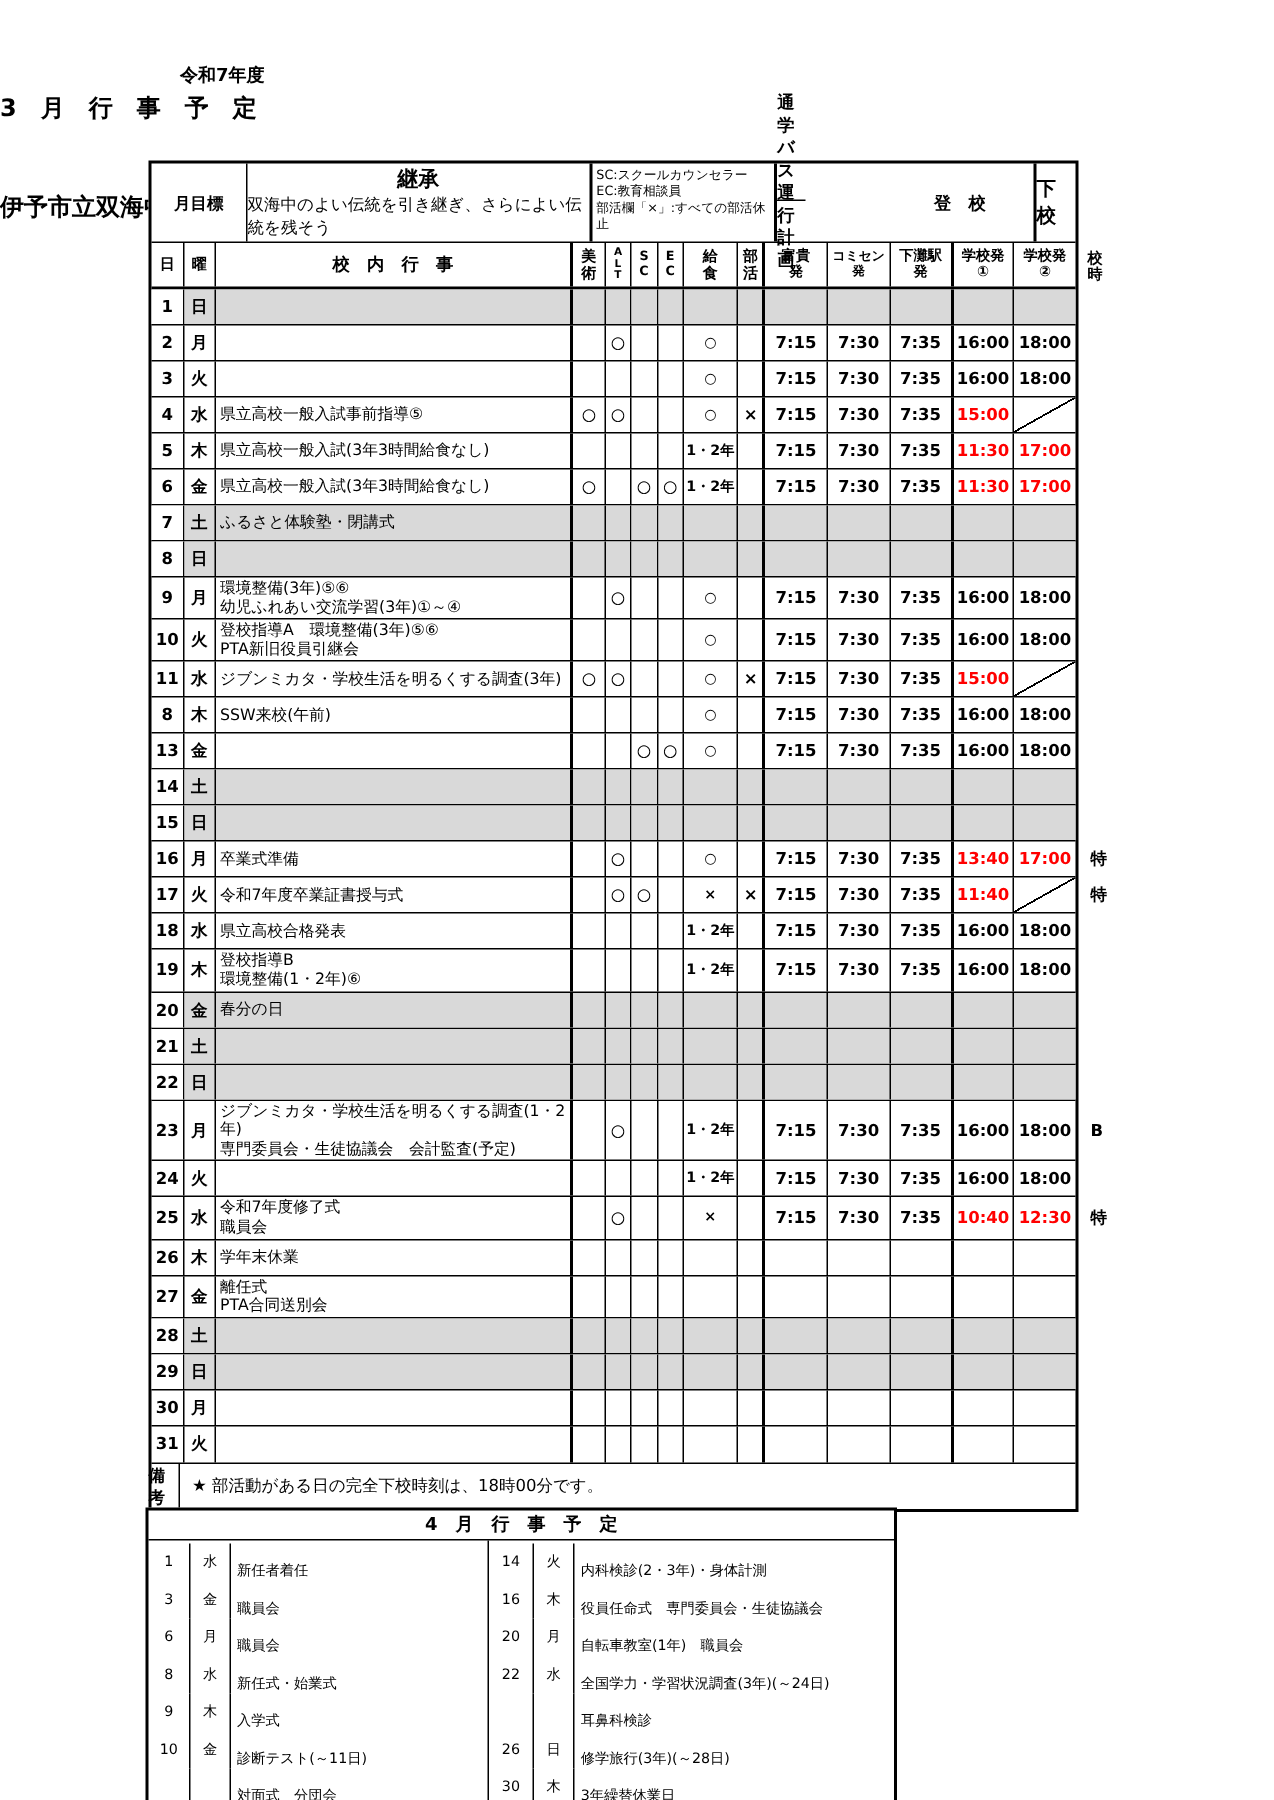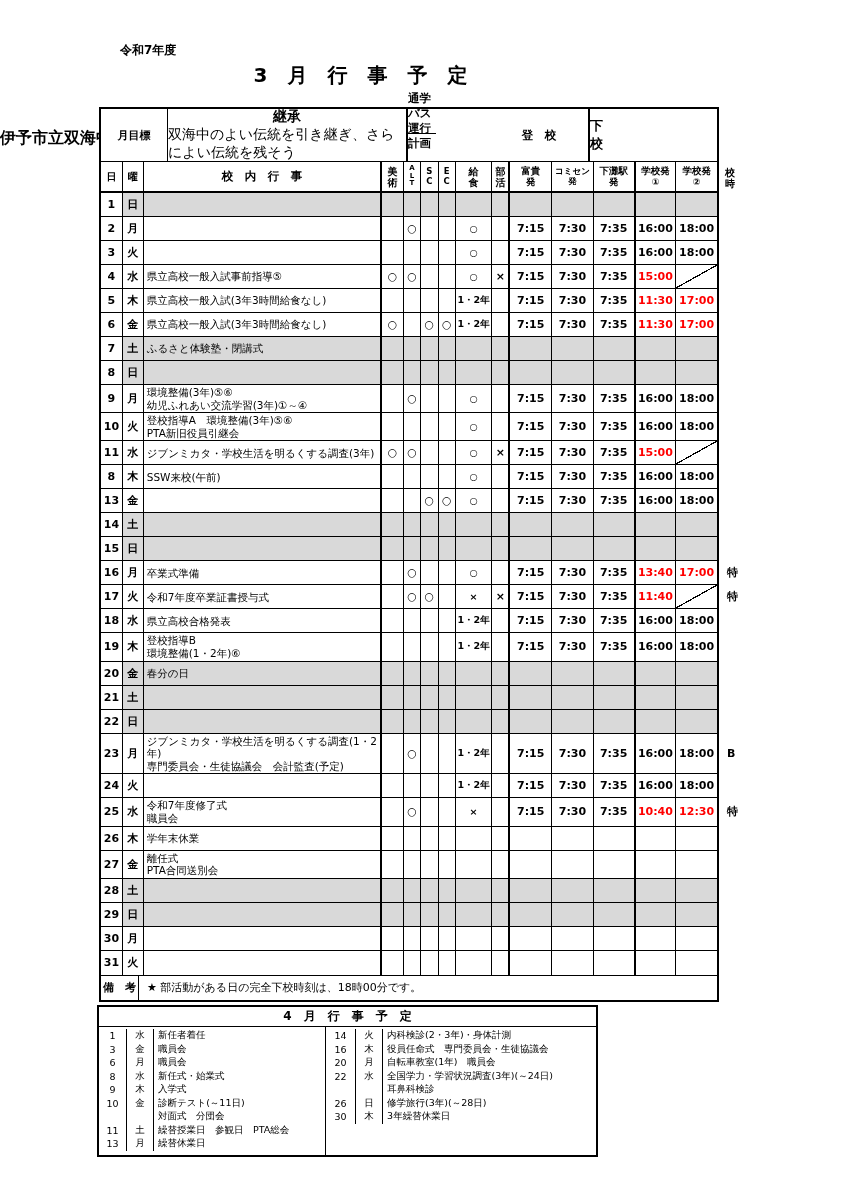--- a/index.html
+++ b/index.html
@@ -3,31 +3,31 @@
 <meta charset="utf-8">
 <style>
   * { margin:0; padding:0; box-sizing:border-box; }
   html,body { background:#888; }
   .page {
     position:relative; width:849px; height:1200px; background:#ffffff;
     font-family:"DejaVu Sans","Liberation Sans",sans-serif; color:#000;
     overflow:hidden; margin:0 auto;
   }
   .fiscal-year { position:absolute; left:120px; top:42px; font-size:12px; font-weight:bold; }
-  .doc-title { position:absolute; left:0; top:62px; width:721px; text-align:center; font-size:20px; font-weight:bold; }
+  .doc-title { position:absolute; left:0; top:62px; width:721px; font-size:16px; font-weight:bold; }
   .school-name { position:absolute; left:0; top:88px; width:730px; font-size:16px; font-weight:bold;margin-top:40px; }
 
   
   .main-table { position:absolute; left:99px; top:107px; width:620px; border:2px solid #000; background:#fff; }
 
   .hrow1 { display:flex; height:53px; border-bottom:1px solid #000; }
   .hrow1 .goal-label { width:67px; border-right:1px solid #000; display:flex; align-items:center; justify-content:center; font-size:11px; font-weight:bold; }
   .hrow1 .goal-cell { width:240px; border-right:2px solid #000; display:flex; flex-direction:column; align-items:center; justify-content:center; }
   .goal-title { font-size:14px; font-weight:bold; }
-  .goal-subtitle { font-size:14px; }
+  .goal-subtitle { font-size:11px; }
   .hrow1 .notes-cell { width:129px; border-right:2px solid #000; font-size:8.5px; line-height:1.3; padding:3px 2px 0 3px; white-space:pre-line; }
   .hrow1 .bus-cell { width:208px; display:flex; flex-direction:row;gap:28px; }
   .bus-title { height:25px; border-bottom:1px solid #000; display:flex; align-items:center; justify-content:center; font-size:11.5px; font-weight:bold; }
   .bus-split { flex:1; display:flex; }
   .bus-to { width:126px; border-right:2px solid #000; display:flex; align-items:center; justify-content:center; font-size:11.5px; font-weight:bold;padding-left:26px; }
   .bus-from { flex:1; display:flex; align-items:center; justify-content:center; font-size:13px; font-weight:bold; }
 
   .hrow2 { display:flex; height:31px; border-bottom:2px solid #000; position:relative; }
   .hrow2 .hc { border-right:1px solid #000; display:flex; align-items:center; justify-content:center; font-weight:bold; text-align:center; white-space:pre-line; line-height:1.1; font-size:10px; }
   .trow { display:flex; position:relative; min-height:24px; border-bottom:1px solid #000; }
@@ -53,52 +53,55 @@
   .cell-ev { justify-content:flex-start; text-align:left; font-size:10.5px; line-height:1.2; padding:1px 2px 1px 3px; white-space:pre-line; }
   .cell-mark { font-size:11px; font-weight:bold; }
   .cell-lunch { font-size:9.5px; font-weight:bold; }
   .cell-time { font-size:11px; font-weight:bold; }
   .red { color:#ff0000; }
   .diag { background-image:linear-gradient(to bottom right, transparent 48.5%, #000 48.5%, #000 51.5%, transparent 51.5%); }
   .trow.gray .c { background:#d9d9d9; }
   .trow.gray .w-day { background:#fff; }
 
   .remarks-row { display:flex; min-height:25px; border-top:1px solid #000; }
-  .remarks-label { width:38px; border-right:1px solid #000; display:flex; align-items:center; justify-content:center; font-size:11px; font-weight:bold; }
+  .remarks-label { width:19px; border-right:1px solid #000; display:flex; align-items:center; justify-content:center; font-size:11px; font-weight:bold; }
   .remarks-text { flex:1; display:flex; align-items:center; padding-left:8px; font-size:11px; }
 
   
   .april-table { position:absolute; left:97px; top:1005px; width:501px; border:2px solid #000; background:#fff; }
   .april-title { height:20px; border-bottom:1px solid #000; display:flex; align-items:center; justify-content:center; font-size:12px; font-weight:bold; }
   .april-body { display:flex; min-height:119px; }
   .april-half { display:flex; flex-direction:column; padding:2px 0 4px 0; }
   .april-half.left { width:228px; border-right:1px solid #000; }
   .april-half.right { width:271px; }
   .arow { display:flex; min-height:13.5px; align-items:center; }
   .a-num { width:28px; text-align:center; font-size:9.5px; border-right:1px solid #000; align-self:stretch; display:flex; align-items:center; justify-content:center; }
   .april-half.right .a-num { width:30px; }
   .a-wd { width:27px; text-align:center; font-size:9.5px; border-right:1px solid #000; align-self:stretch; display:flex; align-items:center; justify-content:center; }
-  .a-ev { flex:1; font-size:9.5px; padding-left:4px; white-space:nowrap; }
+  .a-ev { flex:1; font-size:9.5px; padding-left:4px; white-space:nowrap;margin-top:12px; }
 </style>
 </head>
 <body>
 
 <div class="page">
   <div class="fiscal-year">令和7年度</div>
   <div class="doc-title">3　月　行　事　予　定</div>
   <div class="school-name">伊予市立双海中学校</div>
 
   <div class="main-table">
 
     <div class="hrow1">
       <div class="goal-label">月目標</div>
       <div class="goal-cell">
         <div class="goal-title">継承</div>
         <div class="goal-subtitle">双海中のよい伝統を引き継ぎ、さらによい伝統を残そう</div>
       </div>
+      <div class="notes-cell">SC:スクールカウンセラー
+EC:教育相談員
+部活欄「×」:すべての部活休止</div>
       <div class="bus-cell">
         <div class="bus-title">通学バス運行計画</div>
         <div class="bus-split">
           <div class="bus-to">登　校</div>
           <div class="bus-from">下　校</div>
         </div>
       </div>
     </div>
 
     <div class="hrow2">

